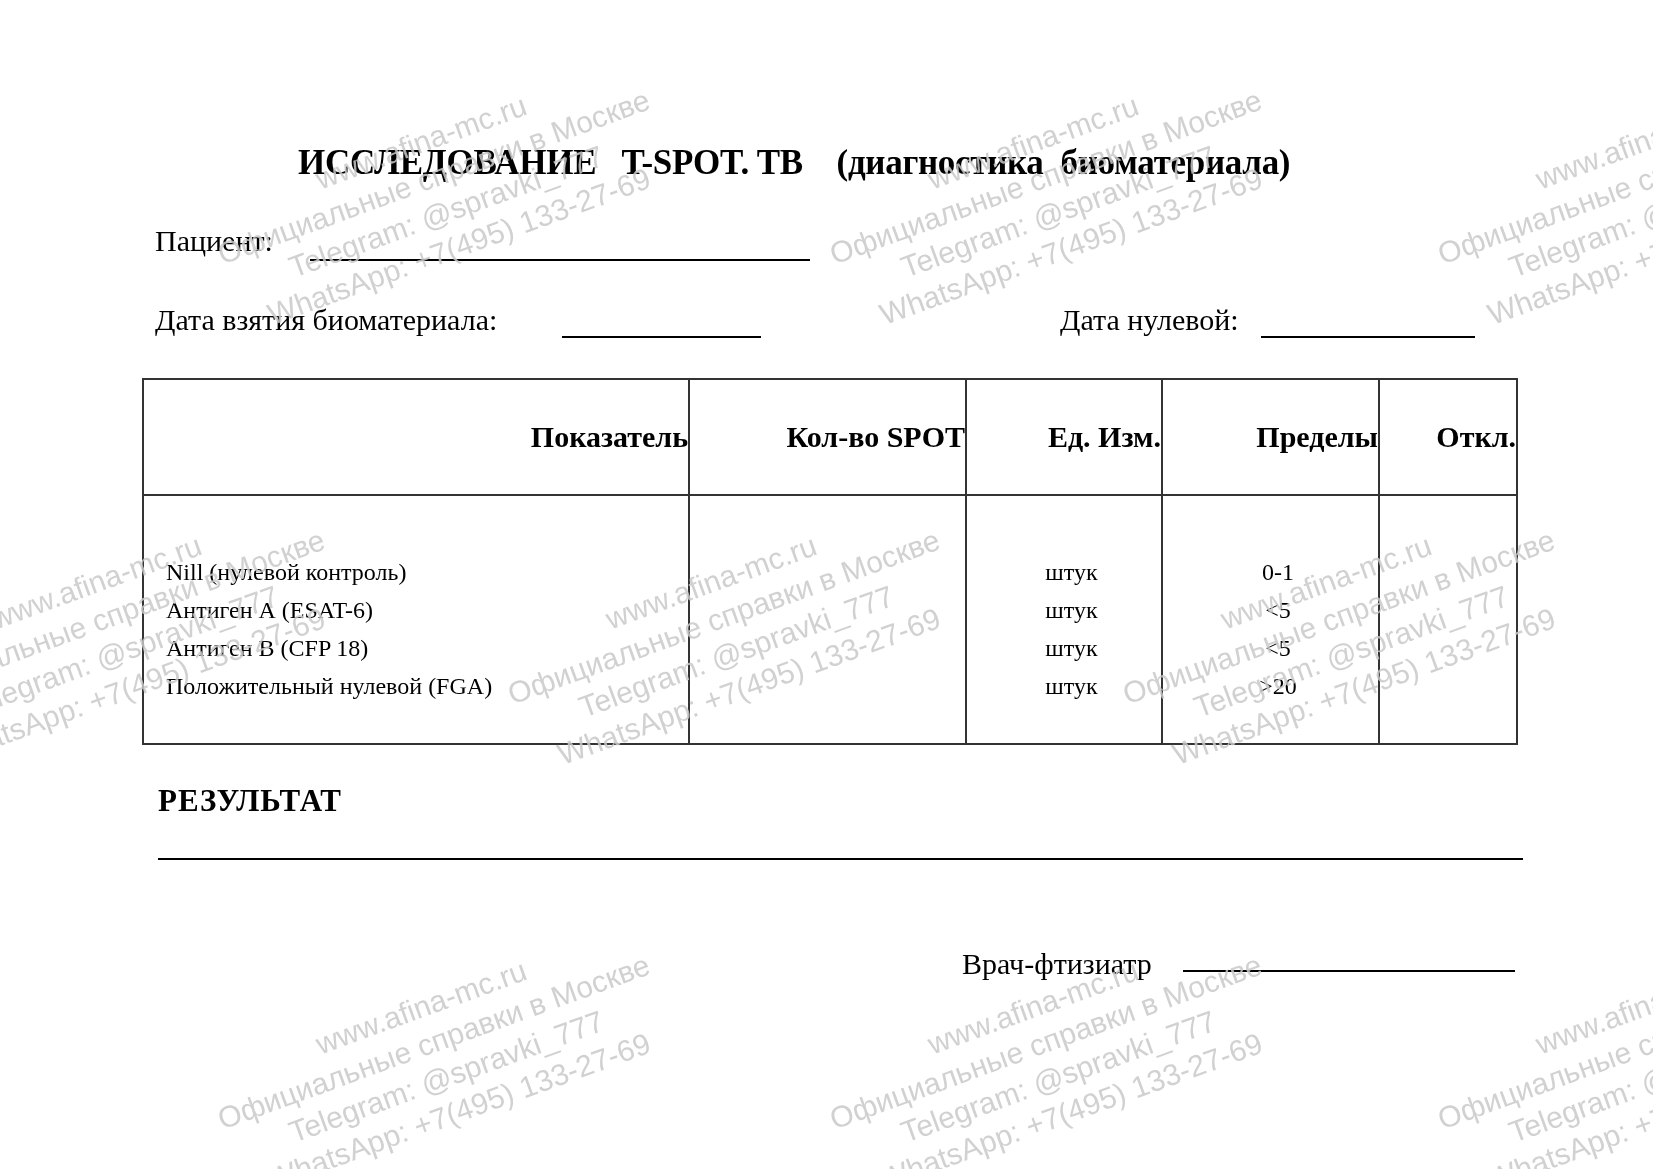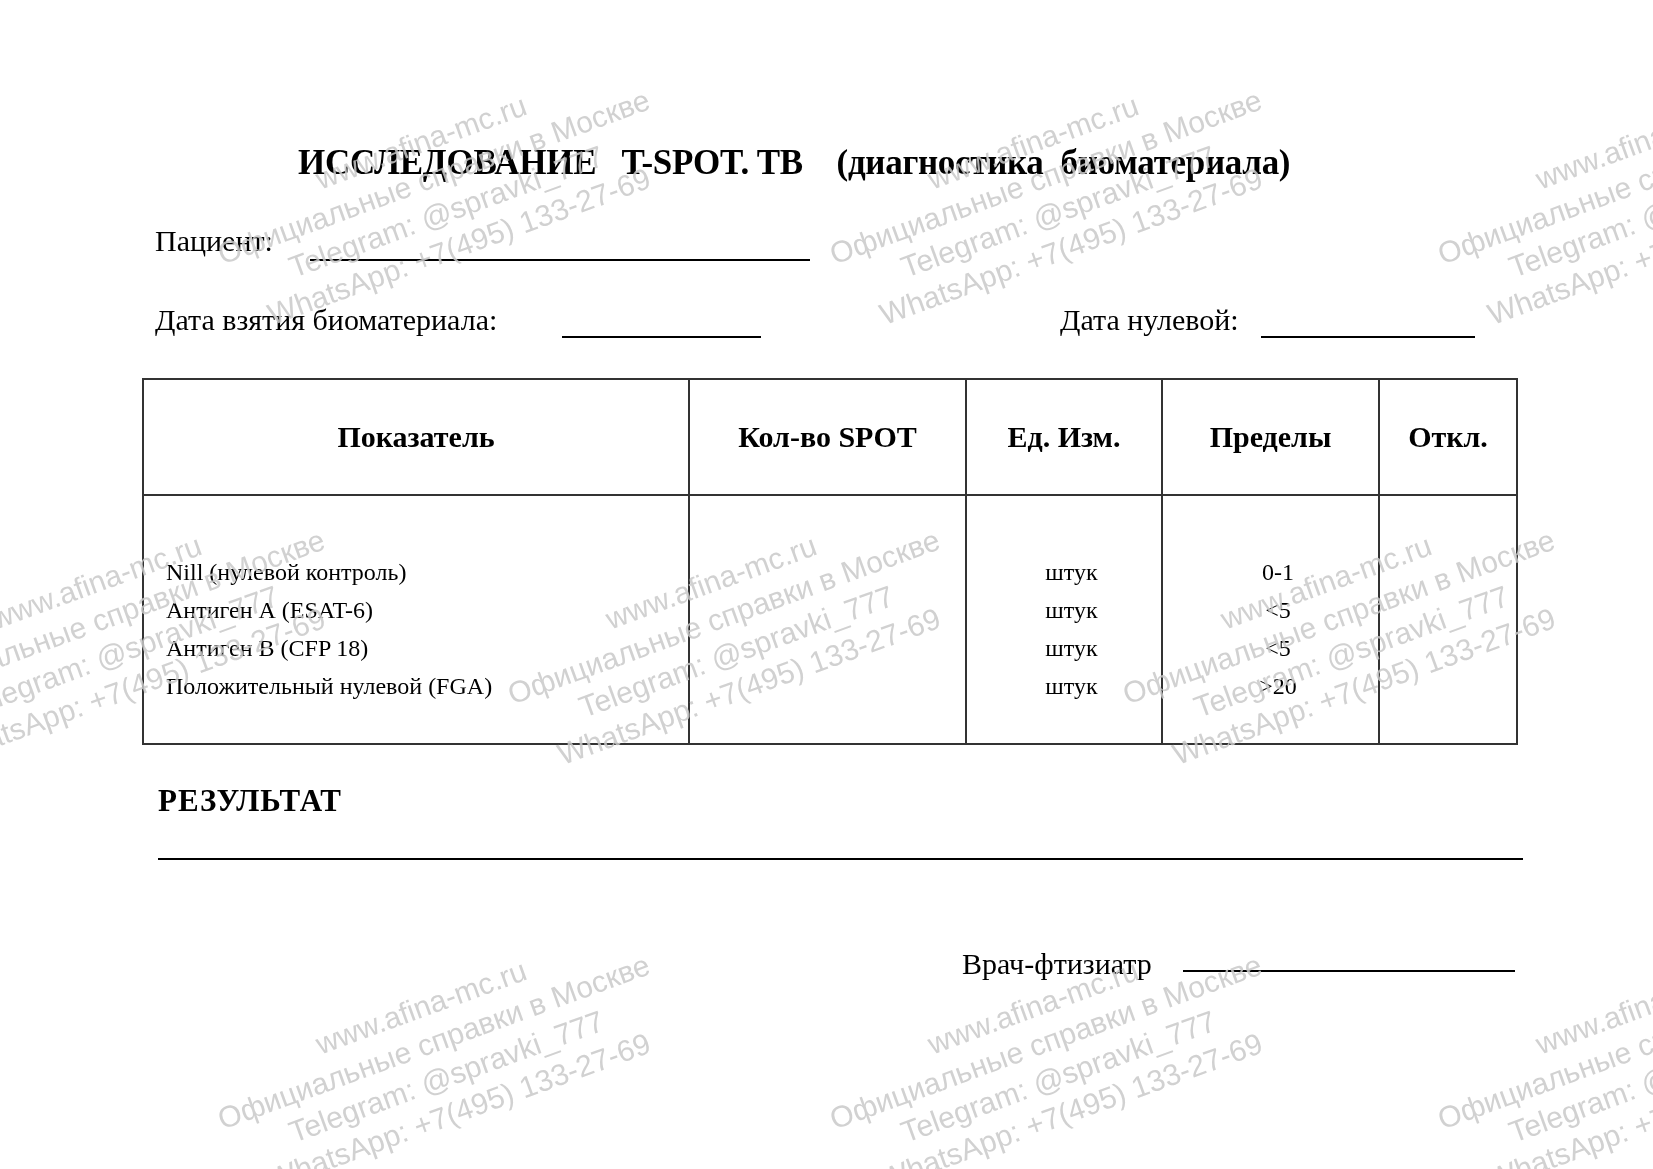--- a/index.html
+++ b/index.html
@@ -22,21 +22,21 @@
     letter-spacing: -0.3px;
   }
   .lbl { font-size: 30px; white-space: nowrap; }
   .uline { position: absolute; height: 0; border-top: 2px solid #000; }
   table.res {
     position: absolute; left: 142px; top: 378px; width: 1374px;
     border-collapse: collapse; table-layout: fixed;
   }
   table.res th, table.res td { border: 2px solid #333; padding: 0; }
   table.res th {
-    height: 114px; font-size: 30px; font-weight: bold; text-align: center; vertical-align: middle;
+    height: 114px; font-size: 30px; font-weight: bold; text-align: right; vertical-align: middle;
   }
   table.res td { height: 247px; vertical-align: top; font-size: 24px; }
   .cell-lines { padding-top: 57px; line-height: 38px; }
   .c-left { padding-left: 22px; text-align: left; }
   .c-center { text-align: center; padding-left: 15px; }
   .result-title { left: 158px; top: 783px; font-size: 31px; font-weight: bold; letter-spacing: 1px; }
   .sig-label { left: 962px; top: 936px; font-size: 30px; margin-top: 11px; }
 </style>
 </head>
 <body>

